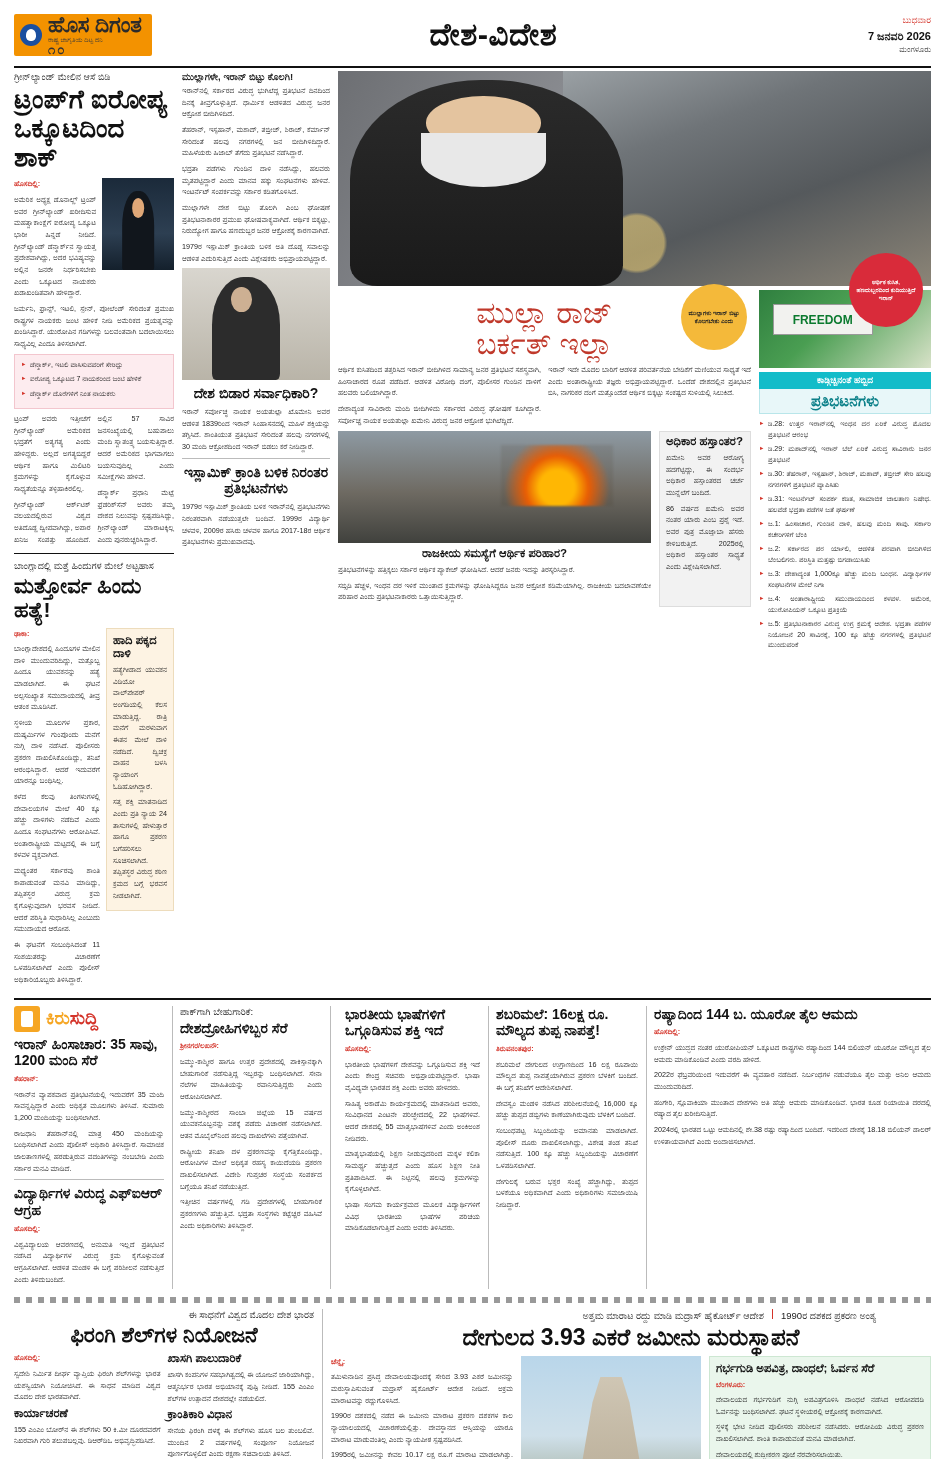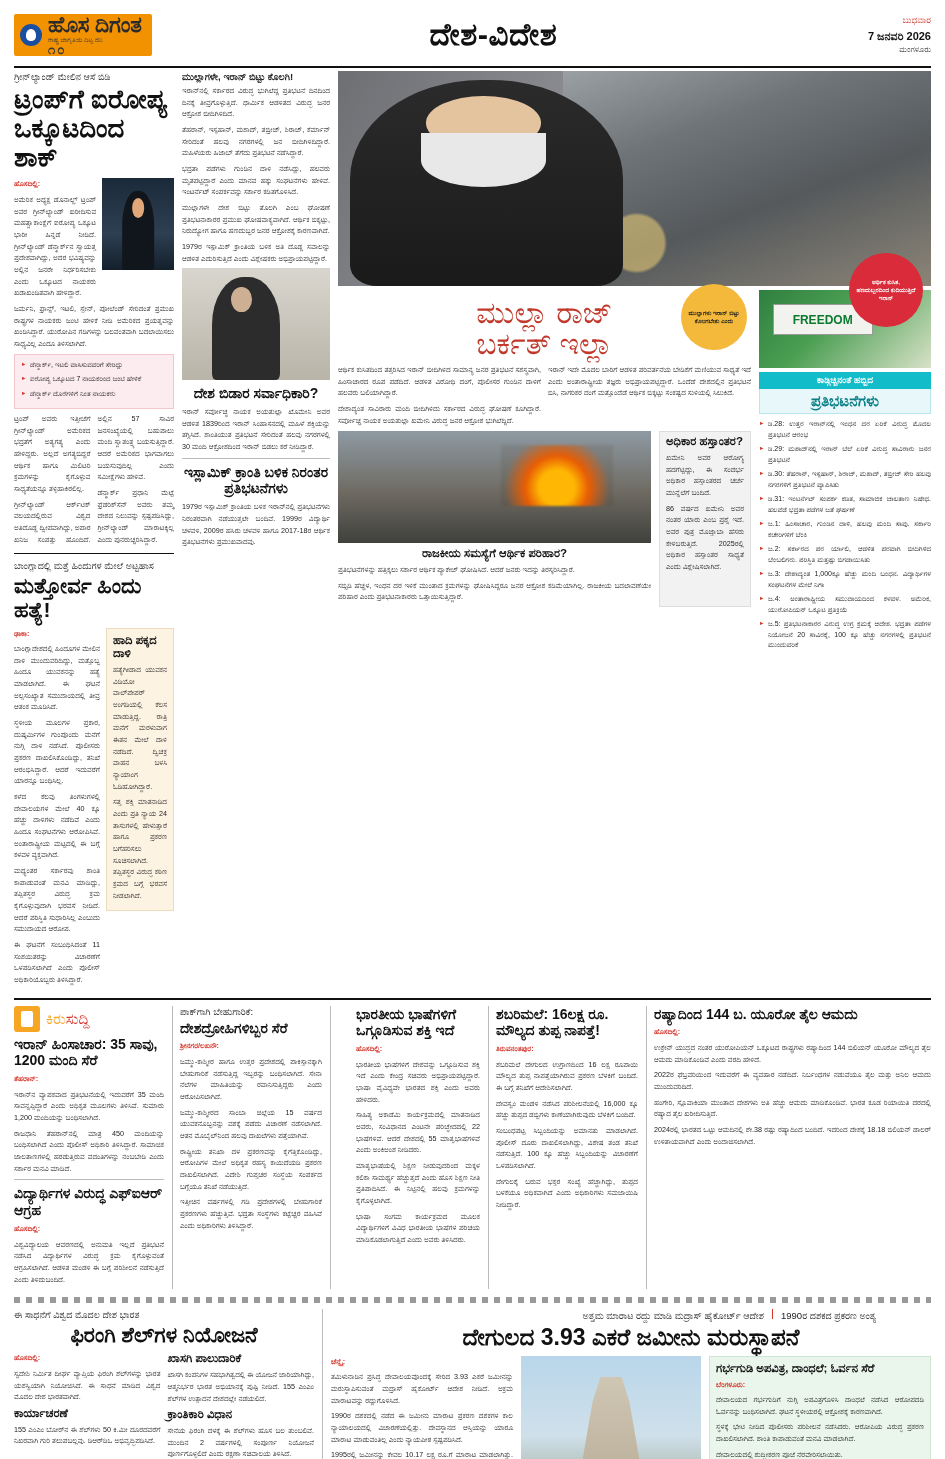--- a/index.html
+++ b/index.html
@@ -182,21 +182,21 @@
     display:flex; align-items:center; gap:6px; margin-bottom: 4px;
   }
   .kiru-icon {
     width: 26px; height: 26px; background:#f6a623; border-radius:3px;
     position:relative;
   }
   .kiru-icon::after{
     content:""; position:absolute; left:7px; top:5px; width:12px; height:16px;
     background:#fff; border-radius:2px;
   }
-  .kiru-text { font-size: 15px; font-weight:normal; }
+  .kiru-text { font-size: 18px; font-weight:bold; }
   .kiru-text .a { color:#f6a623; }
   .kiru-text .b { color:#d4342a; }
   .rule-black { border-top: 2px solid #111; margin: 8px 0 6px; }
   .rule-dash {
     height: 6px;
     background: repeating-linear-gradient(90deg,#999 0 6px, transparent 6px 12px);
     margin: 8px 0 6px;
   }
 
   .temple-photo {
@@ -452,21 +452,21 @@
     <div class="col" style="width:150px; border-left:1px solid #bbb; padding-left:7px;">
       <div class="kicker">ಪಾಕ್‌ಗಾಗಿ ಬೇಹುಗಾರಿಕೆ:</div>
       <h3 class="head">ದೇಶದ್ರೋಹಿಗಳಿಬ್ಬರ ಸೆರೆ</h3>
       <p class="body"><span class="dot">ಶ್ರೀನಗರ/ಲಖನೌ:</span></p>
       <p class="body">ಜಮ್ಮು-ಕಾಶ್ಮೀರ ಹಾಗೂ ಉತ್ತರ ಪ್ರದೇಶದಲ್ಲಿ ಪಾಕಿಸ್ತಾನಕ್ಕಾಗಿ ಬೇಹುಗಾರಿಕೆ ನಡೆಸುತ್ತಿದ್ದ ಇಬ್ಬರನ್ನು ಬಂಧಿಸಲಾಗಿದೆ. ಸೇನಾ ನೆಲೆಗಳ ಮಾಹಿತಿಯನ್ನು ರವಾನಿಸುತ್ತಿದ್ದರು ಎಂದು ಆರೋಪಿಸಲಾಗಿದೆ.</p>
       <p class="body">ಜಮ್ಮು-ಕಾಶ್ಮೀರದ ಸಾಂಬಾ ಜಿಲ್ಲೆಯ 15 ವರ್ಷದ ಯುವಕನೊಬ್ಬನನ್ನು ವಶಕ್ಕೆ ಪಡೆದು ವಿಚಾರಣೆ ನಡೆಸಲಾಗಿದೆ. ಆತನ ಮೊಬೈಲ್‌ನಿಂದ ಹಲವು ದಾಖಲೆಗಳು ಪತ್ತೆಯಾಗಿವೆ.</p>
       <p class="body">ರಾಷ್ಟ್ರೀಯ ತನಿಖಾ ದಳ ಪ್ರಕರಣವನ್ನು ಕೈಗೆತ್ತಿಕೊಂಡಿದ್ದು, ಆರೋಪಿಗಳ ಮೇಲೆ ಅಧಿಕೃತ ರಹಸ್ಯ ಕಾಯಿದೆಯಡಿ ಪ್ರಕರಣ ದಾಖಲಿಸಲಾಗಿದೆ. ವಿದೇಶಿ ಗುಪ್ತಚರ ಸಂಸ್ಥೆಯ ಸಂಪರ್ಕದ ಬಗ್ಗೆಯೂ ತನಿಖೆ ನಡೆಯುತ್ತಿದೆ.</p>
       <p class="body">ಇತ್ತೀಚಿನ ವರ್ಷಗಳಲ್ಲಿ ಗಡಿ ಪ್ರದೇಶಗಳಲ್ಲಿ ಬೇಹುಗಾರಿಕೆ ಪ್ರಕರಣಗಳು ಹೆಚ್ಚುತ್ತಿವೆ. ಭದ್ರತಾ ಸಂಸ್ಥೆಗಳು ಕಟ್ಟೆಚ್ಚರ ವಹಿಸಿವೆ ಎಂದು ಅಧಿಕಾರಿಗಳು ತಿಳಿಸಿದ್ದಾರೆ.</p>
     </div>
 
-    <div class="col" style="width:150px; border-left:1px solid #bbb; padding-left:25px;">
+    <div class="col" style="width:150px; border-left:1px solid #bbb; padding-left:14px;">
       <h3 class="head">ಭಾರತೀಯ ಭಾಷೆಗಳಿಗೆ ಒಗ್ಗೂಡಿಸುವ ಶಕ್ತಿ ಇದೆ</h3>
       <p class="body"><span class="dot">ಹೊಸದಿಲ್ಲಿ:</span></p>
       <p class="body">ಭಾರತೀಯ ಭಾಷೆಗಳಿಗೆ ದೇಶವನ್ನು ಒಗ್ಗೂಡಿಸುವ ಶಕ್ತಿ ಇದೆ ಎಂದು ಕೇಂದ್ರ ಸಚಿವರು ಅಭಿಪ್ರಾಯಪಟ್ಟಿದ್ದಾರೆ. ಭಾಷಾ ವೈವಿಧ್ಯವೇ ಭಾರತದ ಶಕ್ತಿ ಎಂದು ಅವರು ಹೇಳಿದರು.</p>
       <p class="body">ಸಾಹಿತ್ಯ ಅಕಾಡೆಮಿ ಕಾರ್ಯಕ್ರಮದಲ್ಲಿ ಮಾತನಾಡಿದ ಅವರು, ಸಂವಿಧಾನದ ಎಂಟನೇ ಪರಿಚ್ಛೇದದಲ್ಲಿ 22 ಭಾಷೆಗಳಿವೆ. ಆದರೆ ದೇಶದಲ್ಲಿ 55 ಮಾತೃಭಾಷೆಗಳಿವೆ ಎಂದು ಅಂಕಿಅಂಶ ನೀಡಿದರು.</p>
       <p class="body">ಮಾತೃಭಾಷೆಯಲ್ಲಿ ಶಿಕ್ಷಣ ನೀಡುವುದರಿಂದ ಮಕ್ಕಳ ಕಲಿಕಾ ಸಾಮರ್ಥ್ಯ ಹೆಚ್ಚುತ್ತದೆ ಎಂದು ಹೊಸ ಶಿಕ್ಷಣ ನೀತಿ ಪ್ರತಿಪಾದಿಸಿದೆ. ಈ ನಿಟ್ಟಿನಲ್ಲಿ ಹಲವು ಕ್ರಮಗಳನ್ನು ಕೈಗೊಳ್ಳಲಾಗಿದೆ.</p>
       <p class="body">ಭಾಷಾ ಸಂಗಮ ಕಾರ್ಯಕ್ರಮದ ಮೂಲಕ ವಿದ್ಯಾರ್ಥಿಗಳಿಗೆ ವಿವಿಧ ಭಾರತೀಯ ಭಾಷೆಗಳ ಪರಿಚಯ ಮಾಡಿಕೊಡಲಾಗುತ್ತಿದೆ ಎಂದು ಅವರು ತಿಳಿಸಿದರು.</p>
     </div>
 
     <div class="col" style="width:150px; border-left:1px solid #bbb; padding-left:7px;">
       <h3 class="head">ಶಬರಿಮಲೆ: 16ಲಕ್ಷ ರೂ. ಮೌಲ್ಯದ ತುಪ್ಪ ನಾಪತ್ತೆ!</h3>
@@ -484,21 +484,21 @@
       <p class="body">2022ರ ಫೆಬ್ರವರಿಯಿಂದ ಇದುವರೆಗೆ ಈ ವ್ಯವಹಾರ ನಡೆದಿದೆ. ನಿರ್ಬಂಧಗಳ ನಡುವೆಯೂ ತೈಲ ಮತ್ತು ಅನಿಲ ಆಮದು ಮುಂದುವರಿದಿದೆ.</p>
       <p class="body">ಹಂಗೇರಿ, ಸ್ಲೊವಾಕಿಯಾ ಮುಂತಾದ ದೇಶಗಳು ಅತಿ ಹೆಚ್ಚು ಆಮದು ಮಾಡಿಕೊಂಡಿವೆ. ಭಾರತ ಕೂಡ ರಿಯಾಯಿತಿ ದರದಲ್ಲಿ ರಷ್ಯಾದ ತೈಲ ಖರೀದಿಸುತ್ತಿದೆ.</p>
       <p class="body">2024ರಲ್ಲಿ ಭಾರತದ ಒಟ್ಟು ಆಮದಿನಲ್ಲಿ ಶೇ.38 ರಷ್ಟು ರಷ್ಯಾದಿಂದ ಬಂದಿದೆ. ಇದರಿಂದ ದೇಶಕ್ಕೆ 18.18 ಬಿಲಿಯನ್ ಡಾಲರ್ ಉಳಿತಾಯವಾಗಿದೆ ಎಂದು ಅಂದಾಜಿಸಲಾಗಿದೆ.</p>
     </div>
   </div>
 
   <div class="rule-dash"></div>
 
   <div class="cols">
     <div class="col" style="width:300px;">
-      <div class="kicker" style="text-align:left;">ಈ ಸಾಧನೆಗೆ ವಿಶ್ವದ ಮೊದಲ ದೇಶ ಭಾರತ</div>
+      <div class="kicker" style="text-align:right;">ಈ ಸಾಧನೆಗೆ ವಿಶ್ವದ ಮೊದಲ ದೇಶ ಭಾರತ</div>
       <h2 class="head" style="text-align:center;">ಫಿರಂಗಿ ಶೆಲ್‌ಗಳ ನಿಯೋಜನೆ</h2>
       <div class="twocol">
         <p class="body"><span class="dot">ಹೊಸದಿಲ್ಲಿ:</span></p>
         <p class="body">ಸ್ವದೇಶಿ ನಿರ್ಮಿತ ದೀರ್ಘ ವ್ಯಾಪ್ತಿಯ ಫಿರಂಗಿ ಶೆಲ್‌ಗಳನ್ನು ಭಾರತ ಯಶಸ್ವಿಯಾಗಿ ನಿಯೋಜಿಸಿದೆ. ಈ ಸಾಧನೆ ಮಾಡಿದ ವಿಶ್ವದ ಮೊದಲ ದೇಶ ಭಾರತವಾಗಿದೆ.</p>
         <h4 class="head">ಕಾರ್ಯಾಚರಣೆ</h4>
         <p class="body">155 ಎಂಎಂ ಬೋರ್‌ನ ಈ ಶೆಲ್‌ಗಳು 50 ಕಿ.ಮೀ ದೂರದವರೆಗೆ ನಿಖರವಾಗಿ ಗುರಿ ತಲುಪಬಲ್ಲವು. ಡಿಆರ್‌ಡಿಒ ಅಭಿವೃದ್ಧಿಪಡಿಸಿದೆ.</p>
         <h4 class="head">ಖಾಸಗಿ ಪಾಲುದಾರಿಕೆ</h4>
         <p class="body">ಖಾಸಗಿ ಕಂಪನಿಗಳ ಸಹಭಾಗಿತ್ವದಲ್ಲಿ ಈ ಯೋಜನೆ ಜಾರಿಯಾಗಿದ್ದು, ಆತ್ಮನಿರ್ಭರ ಭಾರತ ಅಭಿಯಾನಕ್ಕೆ ಪುಷ್ಟಿ ನೀಡಿದೆ. 155 ಎಂಎಂ ಶೆಲ್‌ಗಳ ಉತ್ಪಾದನೆ ದೇಶದಲ್ಲೇ ನಡೆಯಲಿದೆ.</p>
         <h4 class="head">ಕ್ರಾಂತಿಕಾರಿ ವಿಧಾನ</h4>
         <p class="body">ಸೇನೆಯ ಫಿರಂಗಿ ದಳಕ್ಕೆ ಈ ಶೆಲ್‌ಗಳು ಹೊಸ ಬಲ ತುಂಬಲಿವೆ. ಮುಂದಿನ 2 ವರ್ಷಗಳಲ್ಲಿ ಸಂಪೂರ್ಣ ನಿಯೋಜನೆ ಪೂರ್ಣಗೊಳ್ಳಲಿದೆ ಎಂದು ರಕ್ಷಣಾ ಸಚಿವಾಲಯ ತಿಳಿಸಿದೆ.</p>

